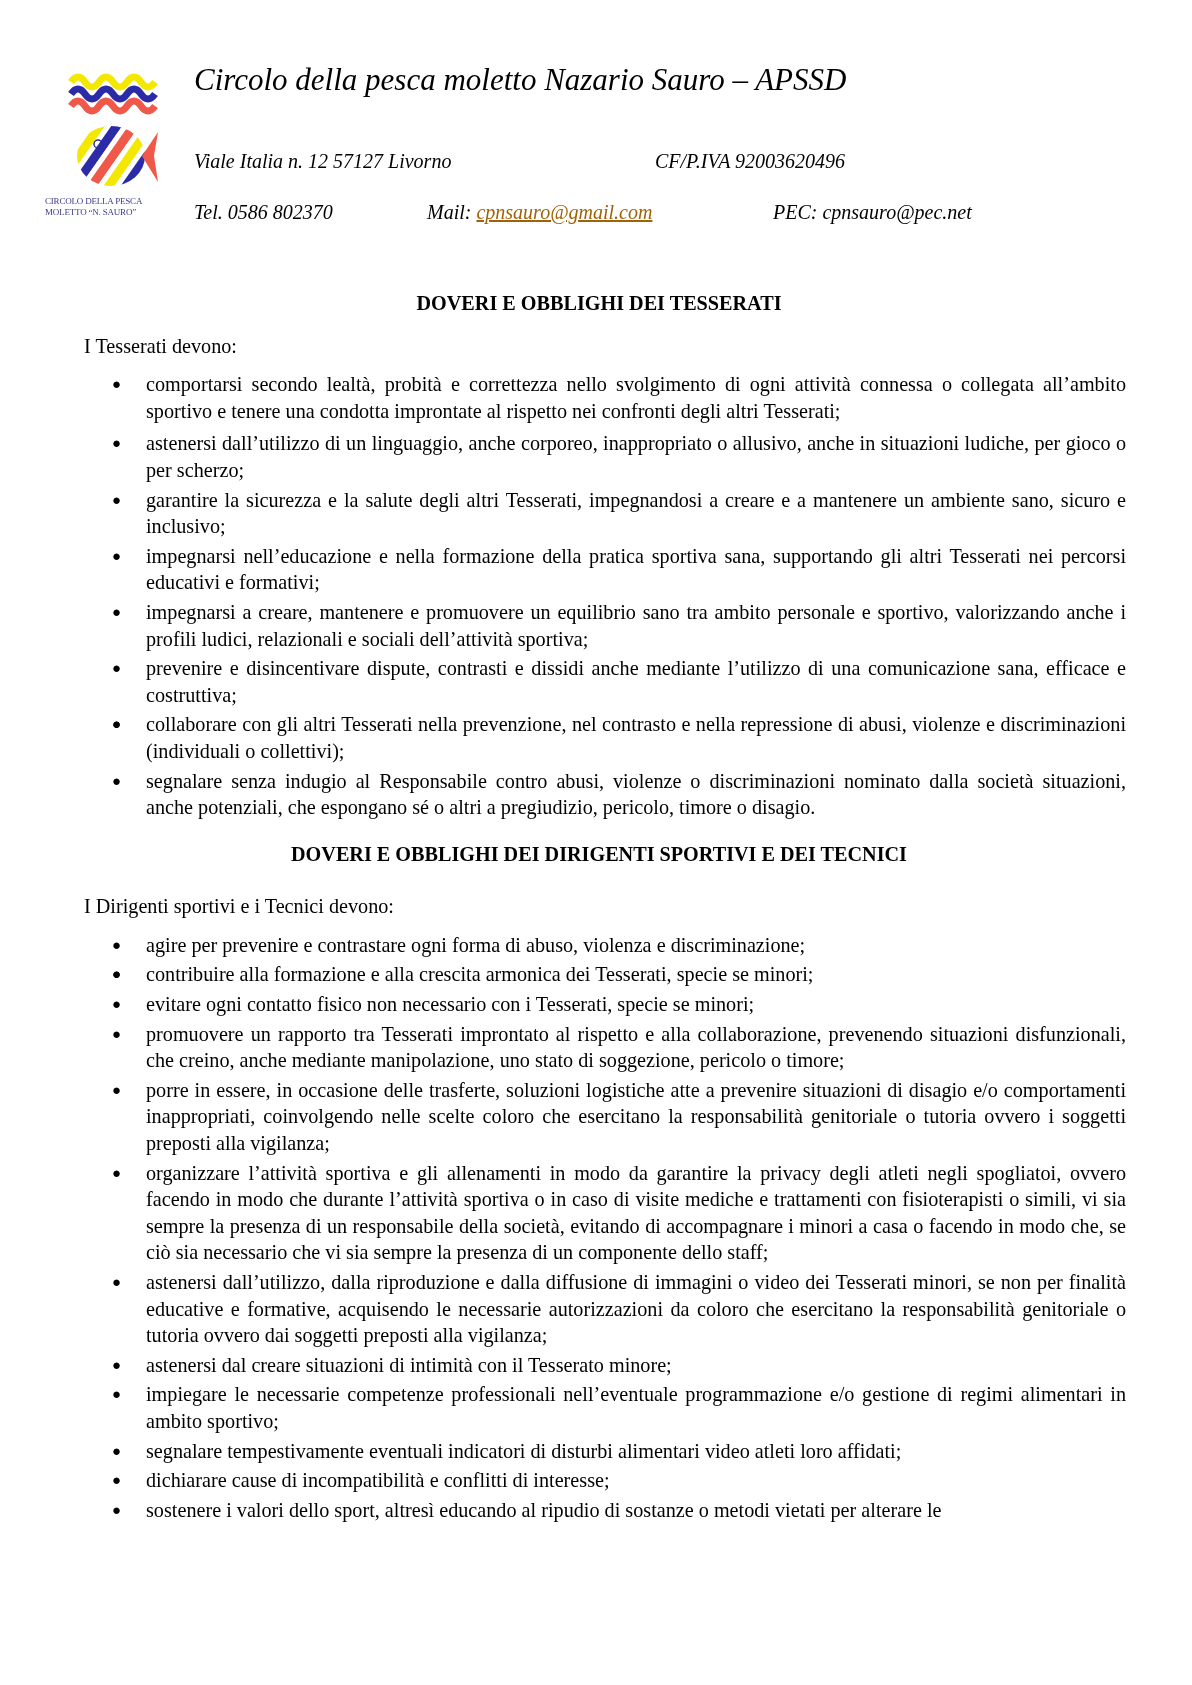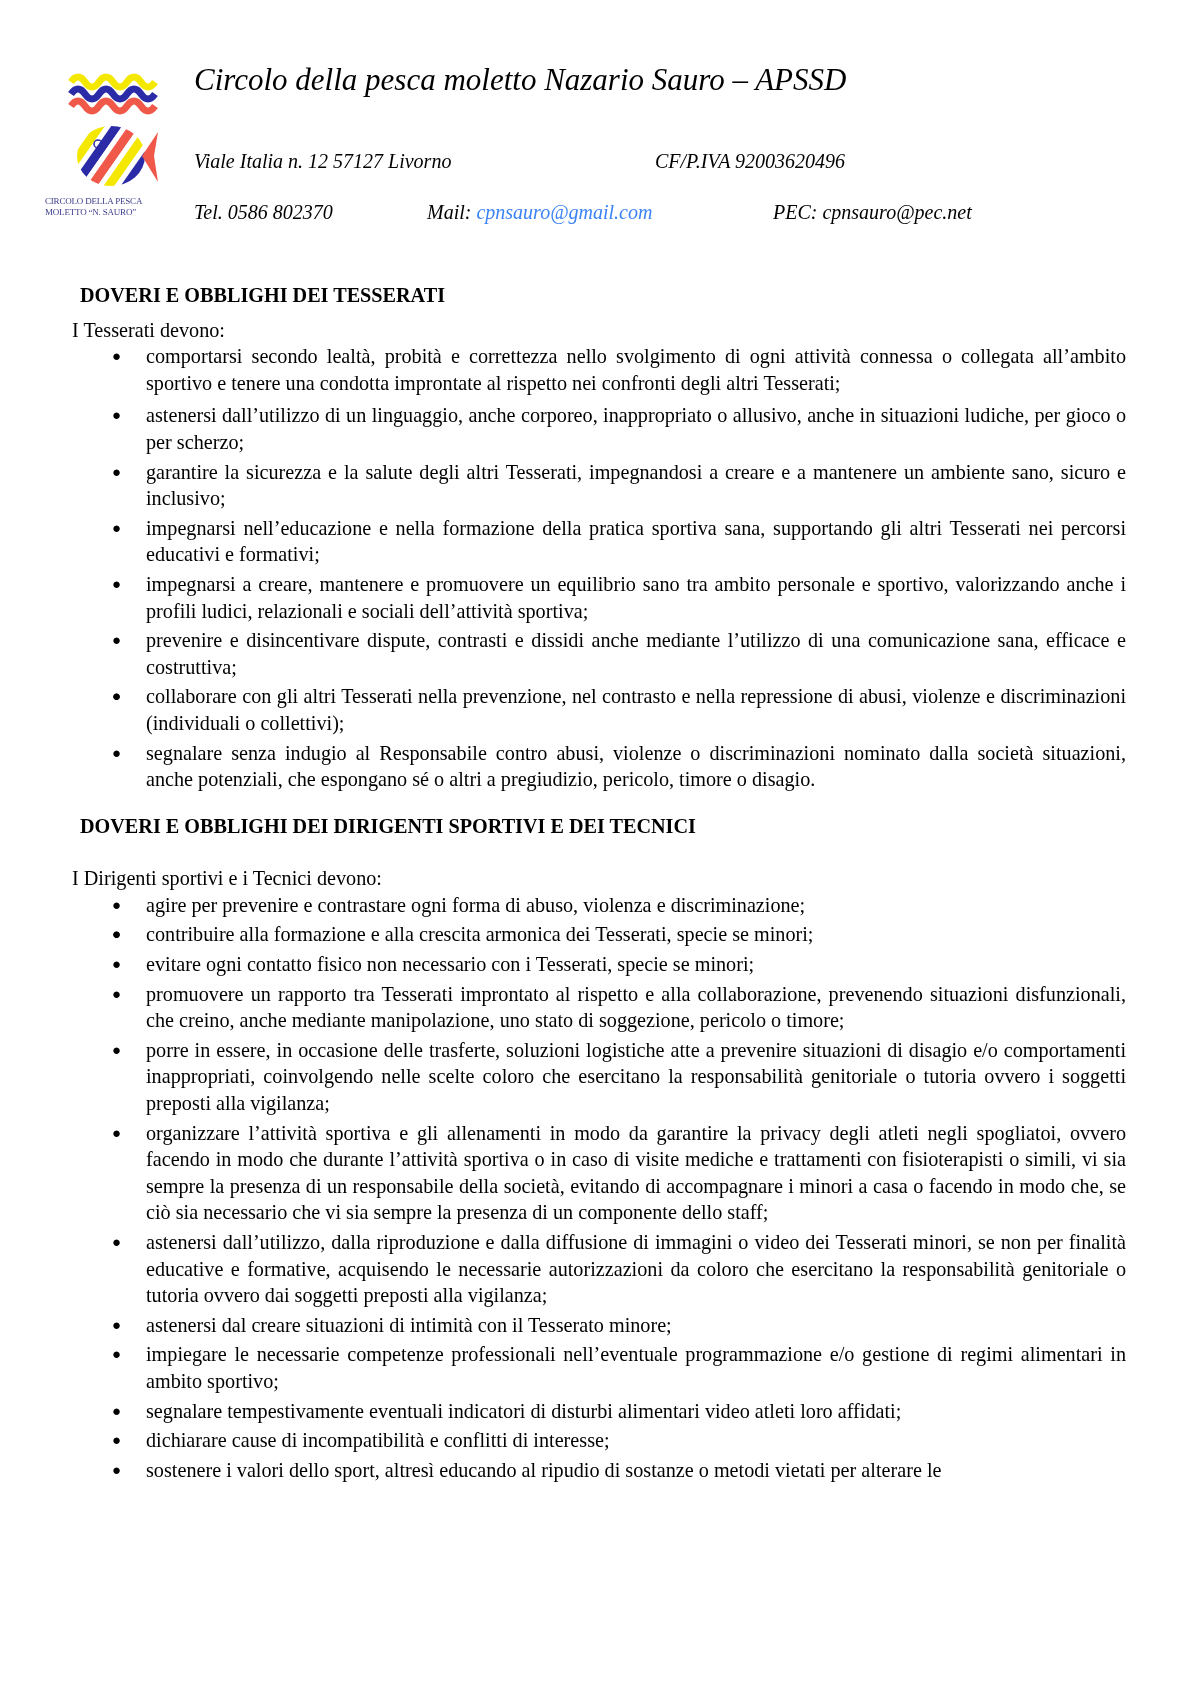--- a/index.html
+++ b/index.html
@@ -10,28 +10,28 @@
   }
   .logo { position: absolute; left: 66px; top: 70px; width: 100px; height: 160px; }
   .logo-caption {
     position: absolute; left: 45px; top: 196px; width: 118px;
     font-size: 9px; line-height: 11px; color: #3c3c8c;
     letter-spacing: -0.2px;
   }
   .hdr { position: absolute; font-style: italic; white-space: nowrap; }
   .hdr-title { left: 194px; top: 55px; font-size: 31px; margin-top: 7px; }
   .hdr-line { font-size: 20px; }
-  .hdr-link { color: #3b82f6; }
+  .hdr-link { color: #a16207; text-decoration: underline; }
 
   .content {
     position: absolute; left: 72px; top: 274px; width: 1054px;
     font-size: 20.2px; line-height: 26.6px;
   }
-  .h { font-weight: bold; margin: 8px; }
-  .intro { margin: 0; }
+  .h { font-weight: bold; margin: 16px; text-align: center; }
+  .intro { margin: 12px; }
   ul.bl { list-style: none; margin: 0; padding: 0; }
   ul.bl li {
     position: relative; padding-left: 74px; text-align: justify;
     margin: 0 0 3px 0;
   }
   ul.bl li .dot {
     position: absolute; left: 40px; top: 0; font-size: 15px;
   }
   .sec2 { margin-top: 20px; }
   .sec2 .h { margin-bottom: 26px; }

